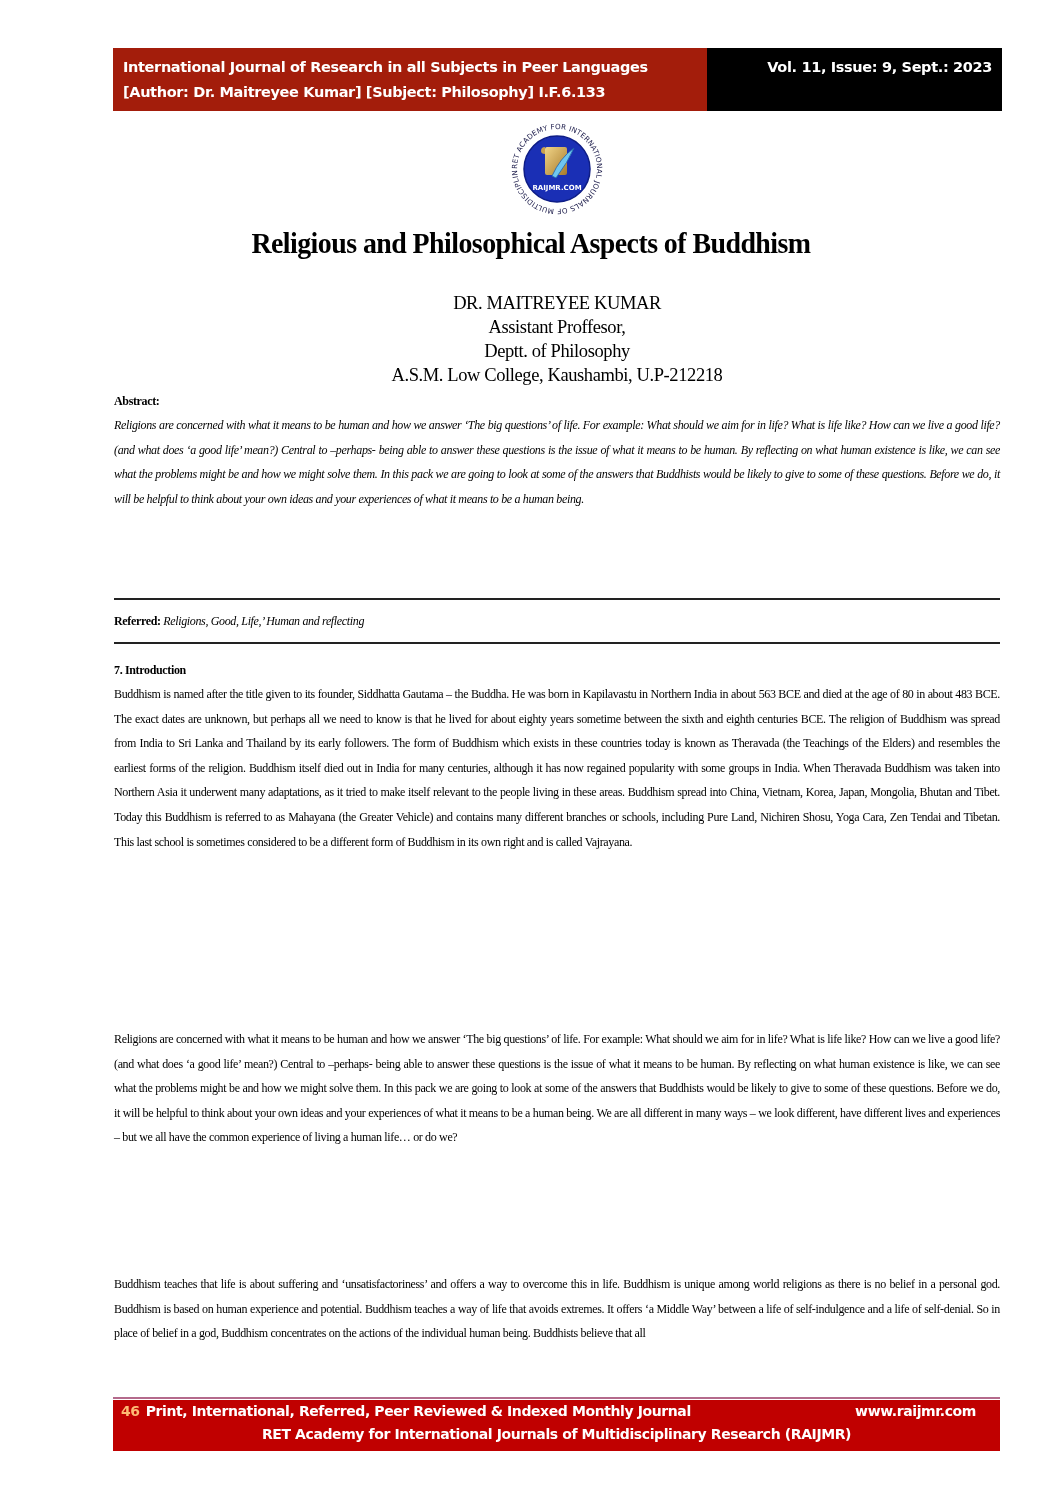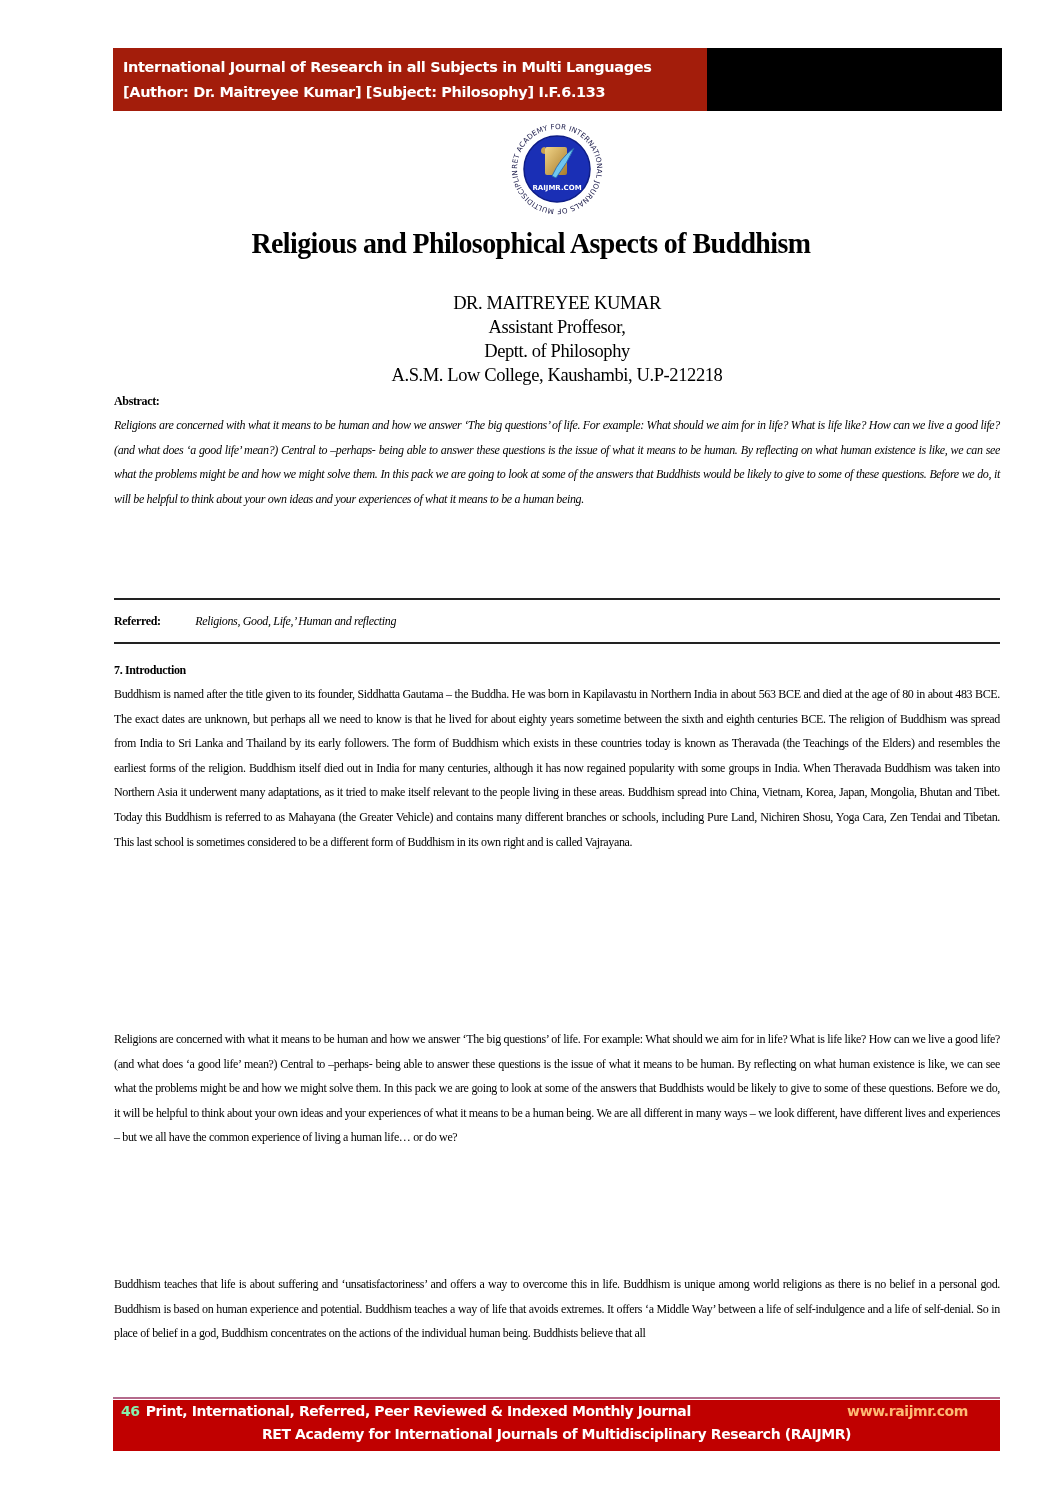--- a/index.html
+++ b/index.html
@@ -104,21 +104,21 @@
       position: absolute;
       left: 114px;
       width: 886px;
       height: 2px;
       background: #222;
     }
     .keywords {
       top: 609px;
     }
     .keywords .kw-label { font-weight: bold; }
-    .keywords .kw-value { font-style: italic; margin-left: 32px; }
+    .keywords .kw-value { font-style: italic; }
     .section-head {
       top: 658px;
       font-weight: bold;
     }
     .p1 { top: 682px; }
     .p2 { top: 1027px; }
     .p3 { top: 1272px; }
     .footer-line {
       position: absolute;
       left: 113px;
@@ -142,48 +142,49 @@
     }
     .footer-row1 {
       position: absolute;
       top: 3px;
       left: 8px;
       right: 24px;
       height: 22px;
       white-space: nowrap;
     }
     .footer-page {
-      color: #86efac;
+      color: #fdba74;
       margin-right: 6px;
       text-align: right;
     }
     .footer-url {
       position: absolute;
-      right: 8px;
+      right: 0;
       top: 0;
-      color: #fdba74;
+      color: #ffffff;
     }
     .footer-row2 {
       position: absolute;
       top: 26px;
       left: 0;
       width: 100%;
       text-align: center;
       white-space: nowrap;
     }
   </style>
 </head>
 <body>
 
 <div class="header-bar">
   <div class="header-left">
-    <div>International Journal of Research in all Subjects in Multi Languages</div>
+    <div>International Journal of Research in all Subjects in Peer Languages</div>
     <div>[Author:  Dr. Maitreyee Kumar] [Subject: Philosophy] I.F.6.133</div>
   </div>
   <div class="header-right">
+    <div>Vol. 11, Issue: 9, Sept.: 2023</div>
   </div>
 </div>
 
 <div class="logo">
   <svg width="98" height="98" viewBox="0 0 98 98">
     <defs>
       <path id="ringPath" d="M49,49 m-40,0 a40,40 0 1,1 80,0 a40,40 0 1,1 -80,0"></path>
       <linearGradient id="goldGrad" x1="0" y1="0" x2="1" y2="1">
         <stop offset="0" stop-color="#f1d488"></stop>
         <stop offset="1" stop-color="#a77b2c"></stop>

